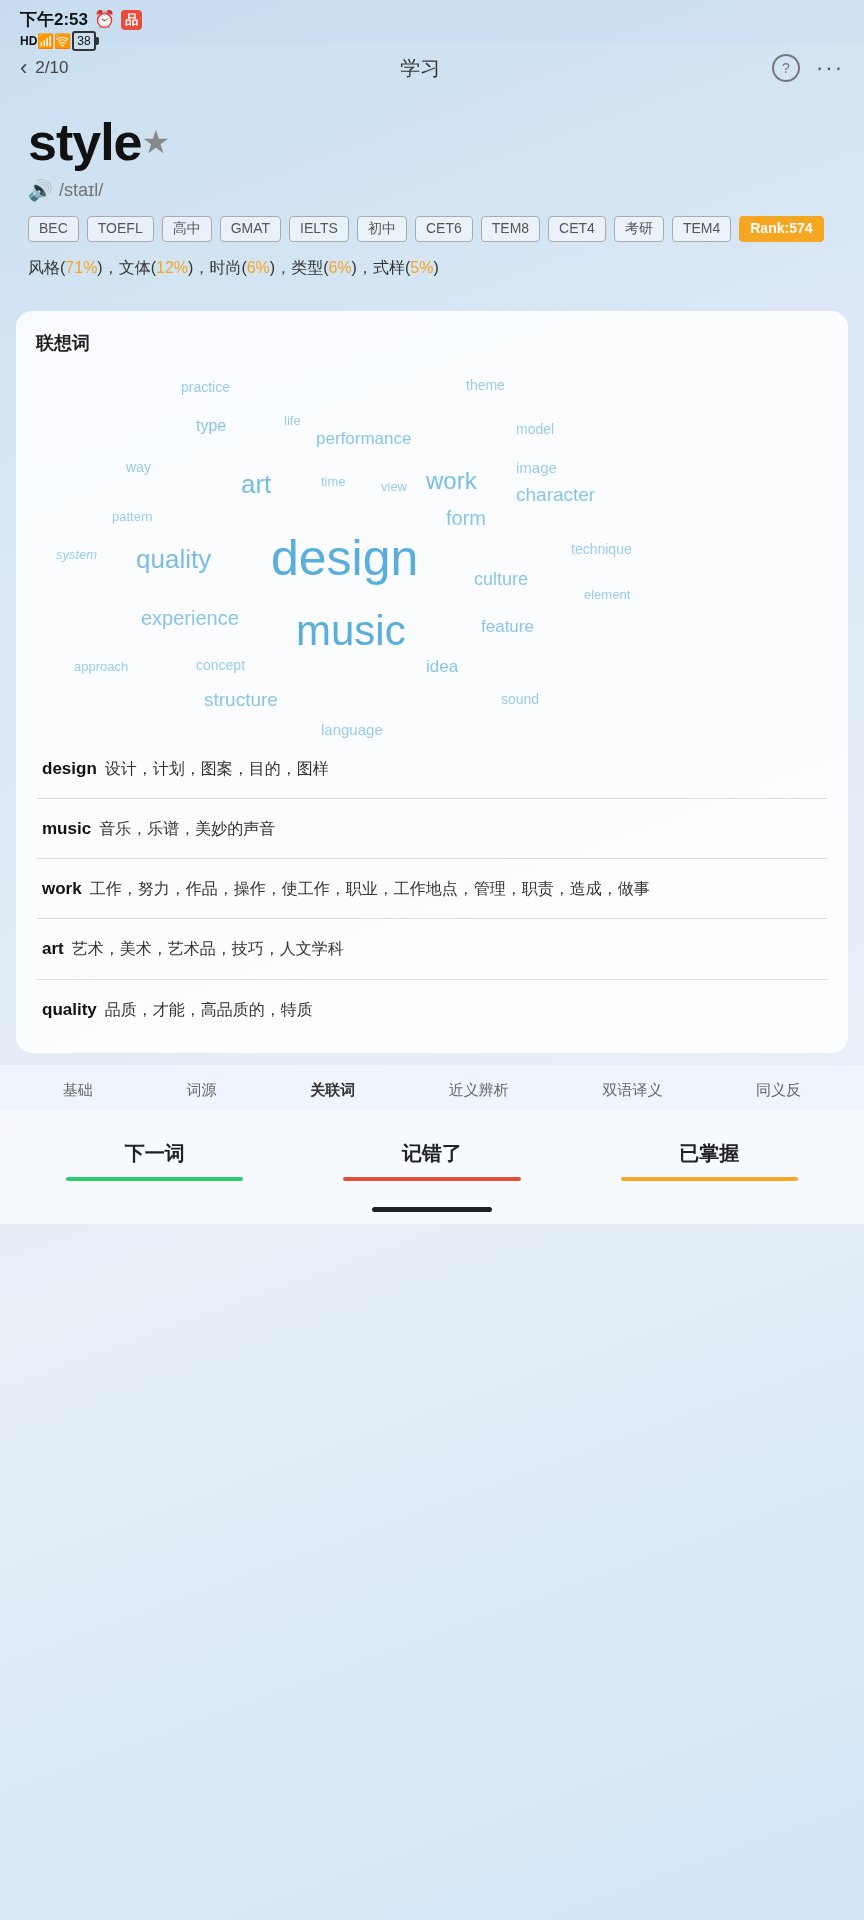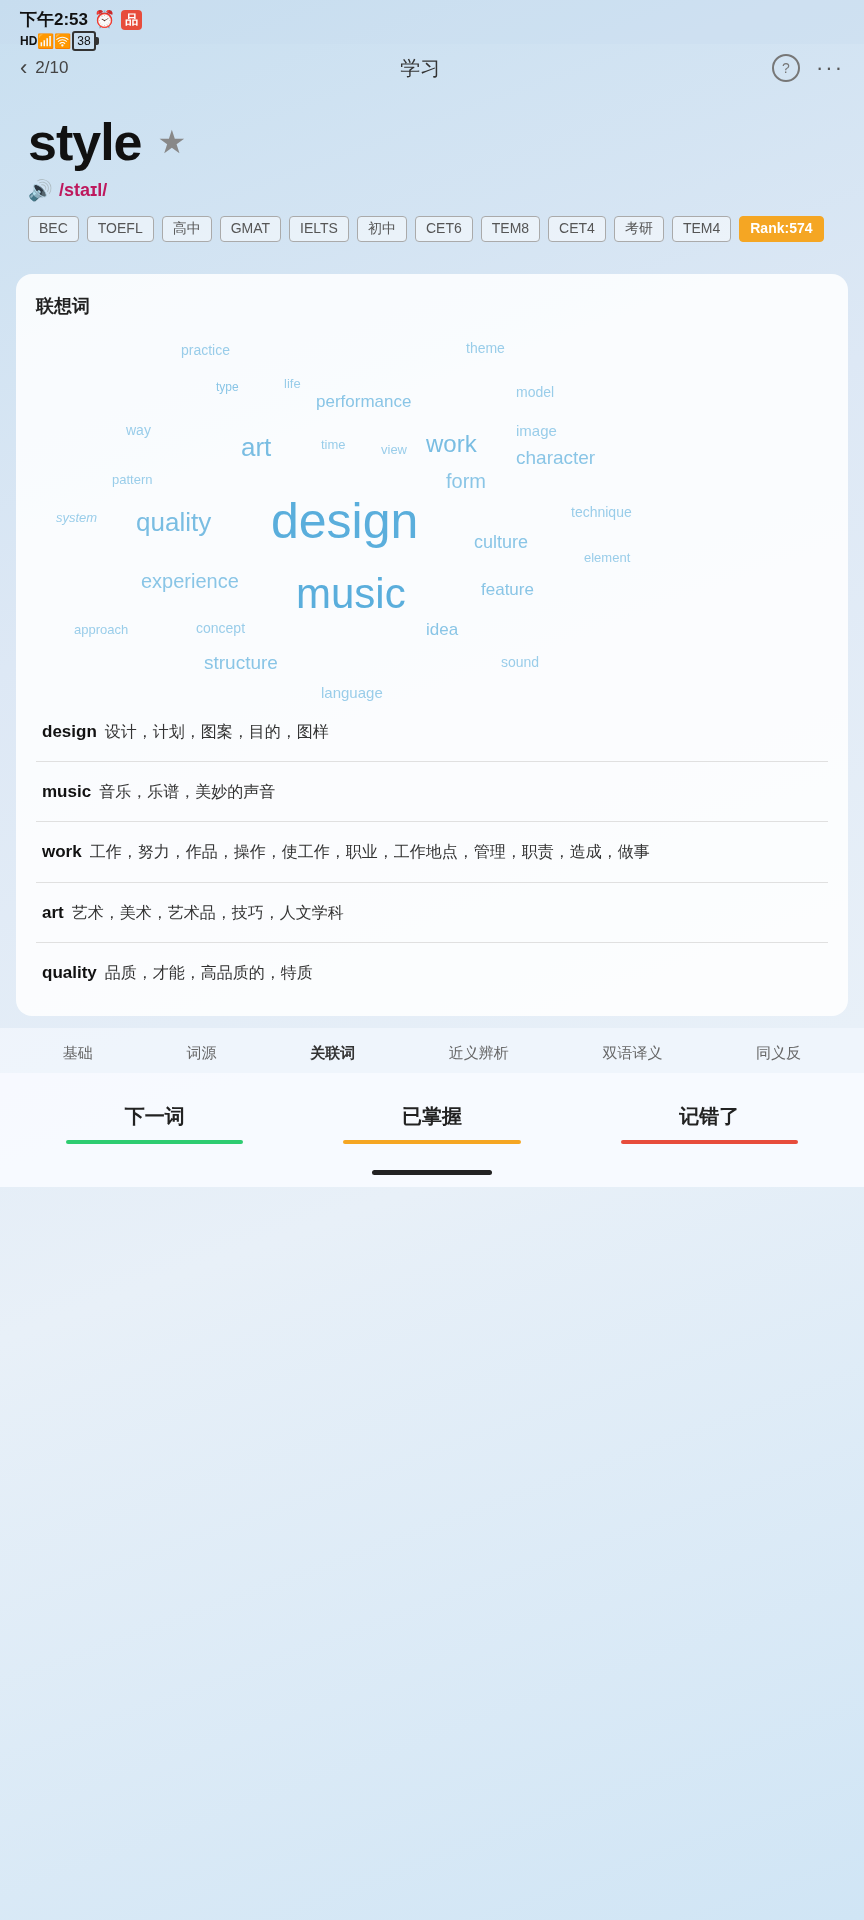--- a/index.html
+++ b/index.html
@@ -35,26 +35,26 @@
       background: transparent;
     }
     .nav-left { display: flex; align-items: center; gap: 8px; color: #333; font-size: 17px; }
     .nav-title { font-size: 20px; font-weight: 500; color: #333; }
     .nav-right { display: flex; align-items: center; gap: 16px; color: #555; font-size: 20px; }
 
     
     .word-section {
       padding: 20px 28px 10px;
     }
-    .word-title-row { display: flex; align-items: center; gap: 16px; margin-bottom: 6px; }
+    .word-title-row { display: flex; align-items: center; margin-bottom: 6px; }
     .word-text { font-size: 52px; font-weight: 800; color: #111; letter-spacing: -1px; }
     .star-icon { font-size: 32px; color: #888; }
     .pronunciation-row { display: flex; align-items: center; gap: 6px; margin-bottom: 14px; }
     .sound-icon { font-size: 20px; color: #f5a623; }
-    .phonetic { font-size: 18px; color: #be185d; font-weight: bold; }
+    .phonetic { font-size: 18px; color: #737373; }
 
     
     .tags-container { display: flex; flex-wrap: wrap; gap: 8px; margin-bottom: 10px; }
     .tag {
       border: 1.5px solid #aaa;
       border-radius: 4px;
       padding: 3px 10px;
       font-size: 14px;
       color: #555;
       background: rgba(255,255,255,0.5);
@@ -209,29 +209,30 @@
       <span class="tag">GMAT</span>
       <span class="tag">IELTS</span>
       <span class="tag">初中</span>
       <span class="tag">CET6</span>
       <span class="tag">TEM8</span>
       <span class="tag">CET4</span>
       <span class="tag">考研</span>
       <span class="tag">TEM4</span>
       <span class="tag tag-highlight">Rank:574</span>
     </div>
+  <div class="meanings-row">风格(<span class="meaning-percent">71%</span>)，文体(<span class="meaning-percent">12%</span>)，时尚(<span class="meaning-percent">6%</span>)，类型(<span class="meaning-percent">6%</span>)，式样(<span class="meaning-percent">5%</span>)</div>
 </div>
 
 <div class="cloud-card">
   <div class="cloud-title">联想词</div>
   <div class="word-cloud">
 
   <span class="cloud-word" style="left: 155px; top: 20px; font-size: 14px; opacity: 0.6;">practice</span>
       <span class="cloud-word" style="left: 440px; top: 18px; font-size: 14px; opacity: 0.6;">theme</span>
-      <span class="cloud-word" style="left: 170px; top: 58px; font-size: 12px; opacity: 0.7; margin-left: 20px;">type</span>
+      <span class="cloud-word" style="left: 170px; top: 58px; font-size: 16px; opacity: 0.7;">type</span>
       <span class="cloud-word" style="left: 258px; top: 54px; font-size: 13px; opacity: 0.6;">life</span>
       <span class="cloud-word" style="left: 290px; top: 70px; font-size: 17px; opacity: 0.7;">performance</span>
       <span class="cloud-word" style="left: 490px; top: 62px; font-size: 14px; opacity: 0.6;">model</span>
       <span class="cloud-word" style="left: 100px; top: 100px; font-size: 14px; opacity: 0.6;">way</span>
       <span class="cloud-word" style="left: 490px; top: 100px; font-size: 15px; opacity: 0.6;">image</span>
       <span class="cloud-word" style="left: 215px; top: 110px; font-size: 26px; opacity: 0.8;">art</span>
       <span class="cloud-word" style="left: 295px; top: 115px; font-size: 13px; opacity: 0.6;">time</span>
       <span class="cloud-word" style="left: 355px; top: 120px; font-size: 13px; opacity: 0.6;">view</span>
       <span class="cloud-word" style="left: 400px; top: 108px; font-size: 24px; opacity: 0.8;">work</span>
       <span class="cloud-word" style="left: 490px; top: 125px; font-size: 19px; opacity: 0.7;">character</span>
@@ -274,24 +275,24 @@
     <div class="bottom-tab">同义反</div>
   </div>
 
 <div class="action-buttons">
 
 <div class="action-btn">
       <div class="action-btn-text">下一词</div>
       <div class="action-btn-bar" style="background: rgb(46, 204, 113);"></div>
     </div>
     <div class="action-btn">
+      <div class="action-btn-text">记错了</div>
+      <div class="action-btn-bar" style="background: rgb(231, 76, 60);"></div>
+    </div>
+    <div class="action-btn">
       <div class="action-btn-text">已掌握</div>
       <div class="action-btn-bar" style="background: rgb(245, 166, 35);"></div>
     </div>
-    <div class="action-btn">
-      <div class="action-btn-text">记错了</div>
-      <div class="action-btn-bar" style="background: rgb(231, 76, 60);"></div>
-    </div>
   </div>
 
 <div class="home-indicator">
   <div class="home-bar"></div>
 </div>
 
 </body></html>

